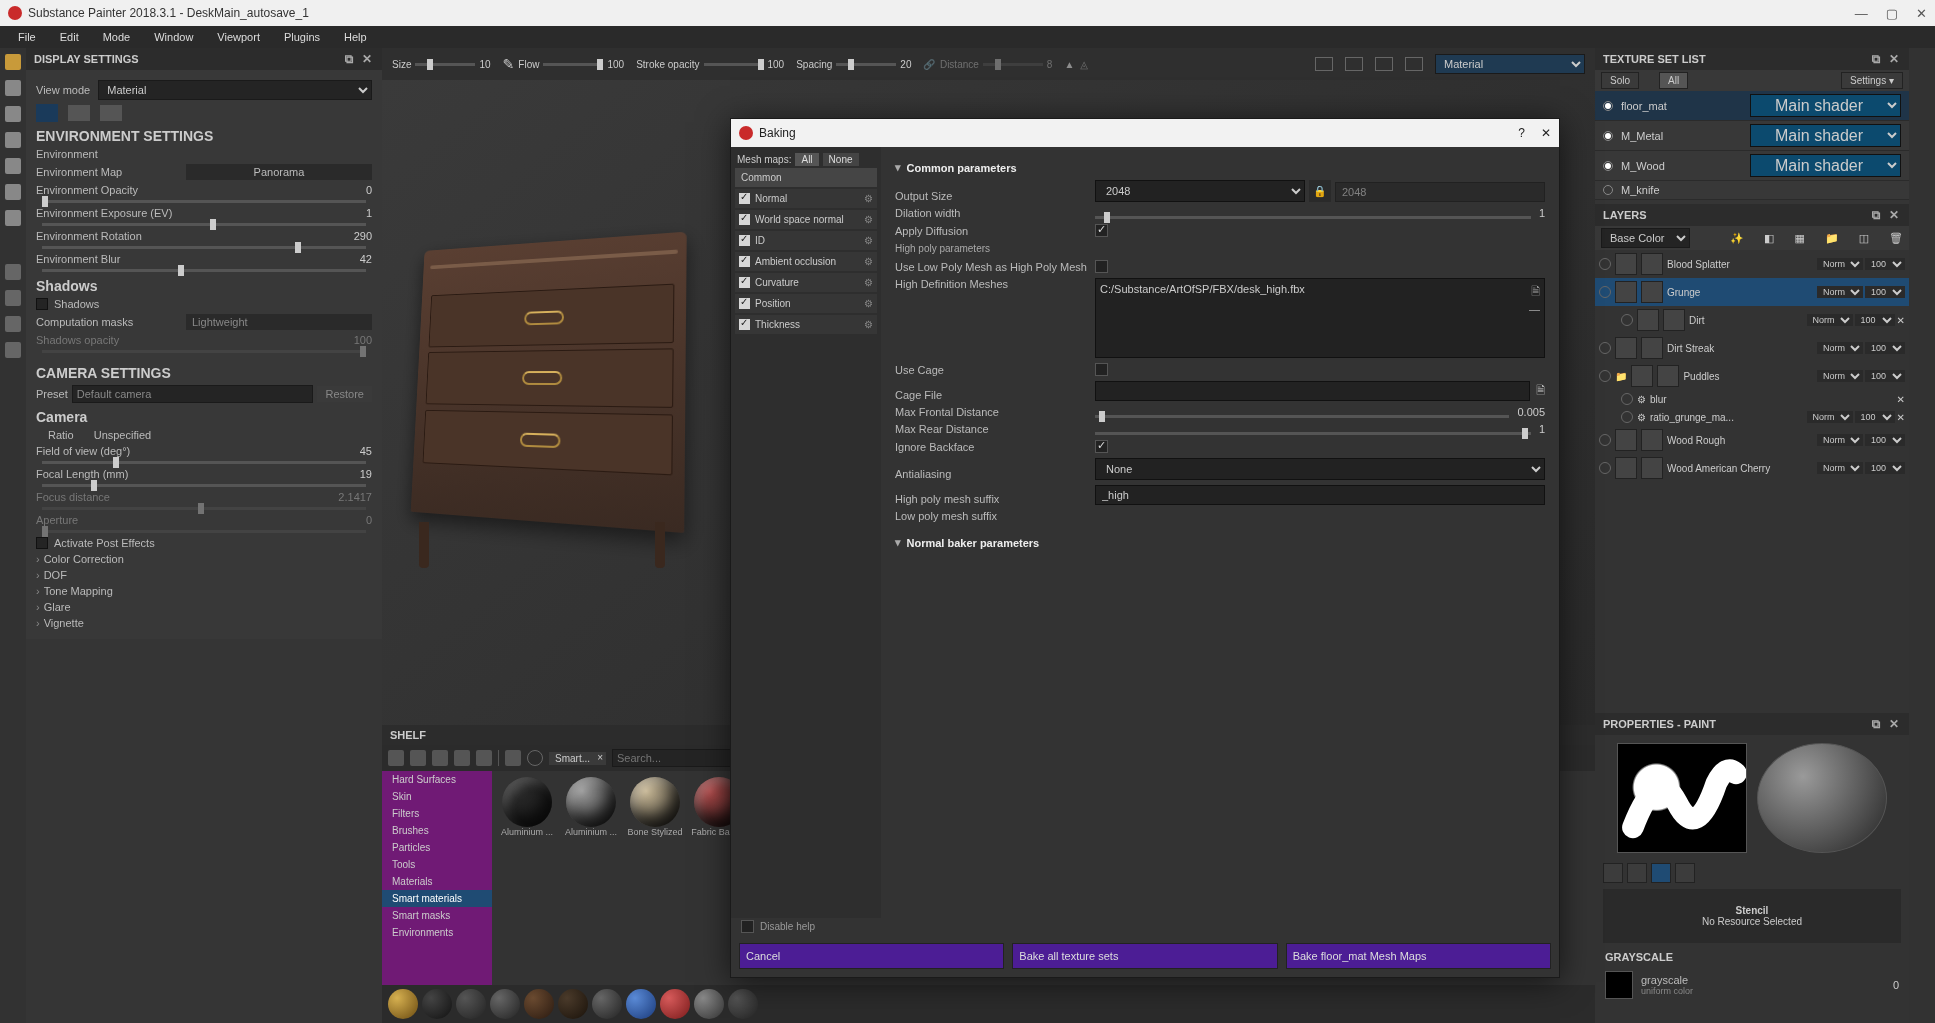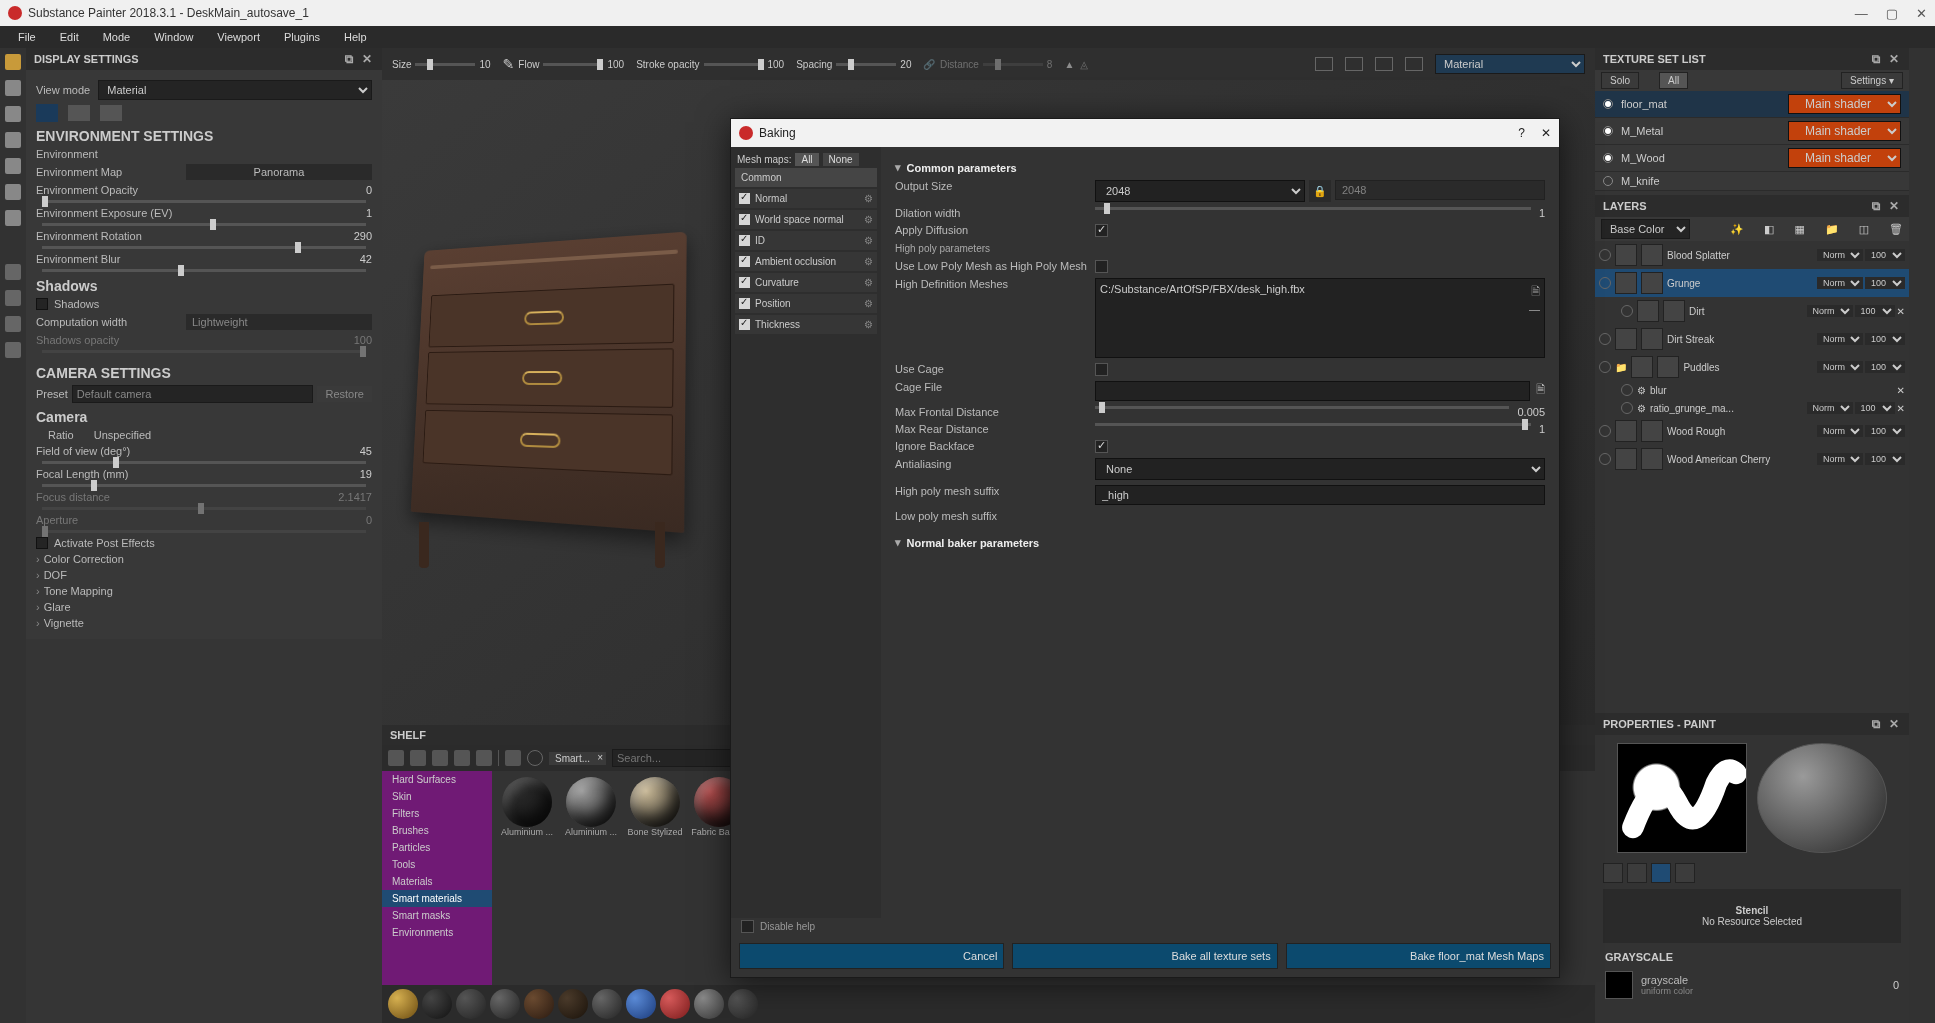--- a/index.html
+++ b/index.html
@@ -55,21 +55,21 @@
 .chip .x { position:absolute; right:3px; top:0;}
 .shelf-grid { flex:1; display:flex; flex-wrap:wrap; align-content:flex-start; padding:6px; gap:6px; overflow:hidden;}
 .mat { width:58px; text-align:center; font-size:9px; color:#aaa;}
 .mat .ball { width:50px; height:50px; margin:0 auto; border-radius:50%; box-shadow:inset -6px -10px 14px rgba(0,0,0,0.6), inset 6px 6px 10px rgba(255,255,255,0.2);}
 .right-column { width:314px; display:flex; flex-direction:column;}
 .right-toolbar { width:26px; background:#323232; display:flex; flex-direction:column; align-items:center; padding-top:6px; gap:10px;}
 .ts-row { display:flex; align-items:center; padding:3px 8px; border-bottom:1px solid #2b2b2b; font-size:11px;}
 .ts-row.sel { background:#1f3448; }
 .radio { width:10px; height:10px; border-radius:50%; border:1px solid #888; margin-right:8px;}
 .radio.on::after{content:"";display:block;width:6px;height:6px;background:#fff;border-radius:50%;margin:1px;}
-.shader-sel { margin-left:auto; background:#c2410c; border:1px solid #111; color:#ccc; font-size:12px; padding:1px 12px;}
+.shader-sel { margin-left:auto; background:#0c4a6e; border:1px solid #111; color:#ccc; font-size:16px; padding:1px 20px;}
 .layers { flex:1; overflow-y:auto; background:#333;}
 .layer { display:flex; align-items:center; padding:3px 4px; gap:4px; font-size:10px;}
 .layer.sel { background:#1f4b73;}
 .vis { width:12px; height:12px; border:1px solid #666; border-radius:50%;}
 .lthumb { width:22px; height:22px; background:#444; border:1px solid #222;}
 .layer-controls { margin-left:auto; display:flex; align-items:center; gap:2px;}
 .ldrop { background:#2a2a2a; color:#ccc; font-size:9px; border:none; padding:0 2px;}
 .props { height:310px; background:#333; overflow:auto;}
 .brush-prev { display:flex; gap:10px; padding:8px; justify-content:center;}
 .bp { width:130px; height:110px; background:#1a1a1a; border:1px solid #555;}
@@ -89,33 +89,33 @@
 .mm-btn { background:#444; padding:1px 6px; font-size:10px; color:#ddd;}
 .mm-btn.on { background:#555;}
 .mm-item { display:flex; align-items:center; padding:4px 4px; font-size:10px; background:#363636; margin:2px 0;}
 .mm-item .chk { width:11px; height:11px; background:#d6d6d6; margin-right:5px; position:relative;}
 .mm-item .chk::after{content:"✓"; color:#222; font-size:10px; position:absolute; top:-2px; left:1px;}
 .mm-item .cog { margin-left:auto; color:#888;}
 .mm-common { background:#454545; padding:4px 6px; font-size:10px;}
 .params { flex:1; overflow-y:auto; padding:8px 14px;}
 .collapser { display:flex; align-items:center; font-weight:bold; font-size:11px; margin:6px 0; color:#eee;}
 .collapser::before { content:"▾"; margin-right:6px; color:#aaa;}
-.prow { display:flex; align-items:flex-start; margin:5px 0; font-size:11px; color:#ccc;}
+.prow { display:flex; align-items:flex-end; margin:5px 0; font-size:11px; color:#ccc;}
 .prow-label { width:200px; color:#bbb;}
 .prow select, .prow input[type=text] { flex:1; background:#222; border:1px solid #111; color:#ccc; padding:3px 6px; font-size:11px;}
 .prow .lock { width:22px; height:22px; background:#2a2a2a; margin:0 4px; display:flex; align-items:center; justify-content:center;}
 .pslider{flex:1;height:3px;background:#555;position:relative;margin-right:8px}
 .pslider .pthumb{position:absolute;top:-4px;width:6px;height:11px;background:#ccc;left:2%}
 .pchk{width:13px;height:13px;background:#222;border:1px solid #555;position:relative}
 .pchk.on::after{content:"✓";color:#ddd;font-size:11px;position:absolute;top:-2px;left:1px}
 .txtarea{flex:1;height:80px;background:#222;border:1px solid #111;color:#ccc;padding:4px;font-size:11px;position:relative}
 .file-icn{position:absolute;right:4px;top:4px;color:#aaa}
 .sub-head{font-size:10px;color:#aaa;margin:6px 0}
 .dialog-foot { padding:8px; display:flex; gap:8px;}
-.dbtn { flex:1; background:#0c4a6e; border:1px solid #222; padding:6px; text-align:right; color:#ddd; font-size:11px;}
+.dbtn { flex:1; background:#4c1d95; border:1px solid #222; padding:6px; text-align:left; color:#ddd; font-size:11px;}
 .disable-help{padding:2px 10px;font-size:10px;color:#999;display:flex;align-items:center;gap:6px}
 .mini-row{display:flex;gap:20px;padding:2px 6px}
 .mini-btn{background:#3a3a3a;padding:2px 8px;font-size:10px;color:#ccc;border:1px solid #222}
 .mini-btn.on{background:#555}
 .bottom-strip{height:38px;background:#2b2b2b;display:flex;align-items:center;gap:4px;padding:0 6px}
 .bball{width:30px;height:30px;border-radius:50%;background:radial-gradient(circle at 30% 30%,#888,#222)}
 </style>
 </head>
 <body>
 
@@ -207,21 +207,21 @@
           </div>
         <div class="slider">
             <div class="thumb" style="left:42%"></div>
           </div>
         <div class="section-title">Shadows</div>
         <div class="row">
             <span class="checkbox"></span>
             <span>Shadows</span>
           </div>
         <div class="row">
-            <span class="row-label">Computation width</span>
+            <span class="row-label">Computation masks</span>
           <div style="flex:1;background:#2a2a2a;padding:2px 6px;color:#888">Lightweight</div>
           </div>
         <div class="row">
             <span class="row-label" style="color:#777">Shadows opacity</span>
             <span class="row-val" style="color:#777">100</span>
           </div>
         <div class="slider" style="opacity:.4">
             <div class="thumb" style="left:98%"></div>
           </div>
 

